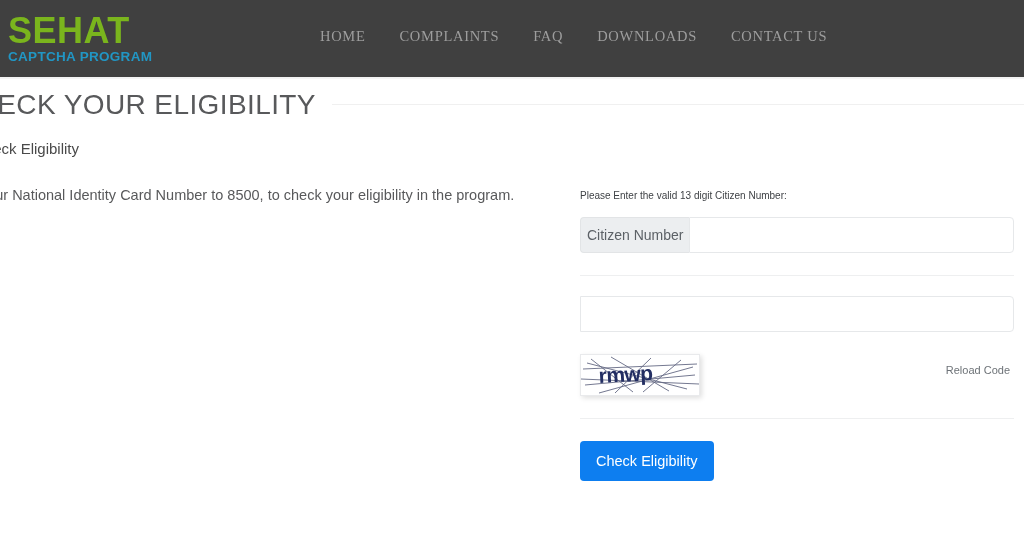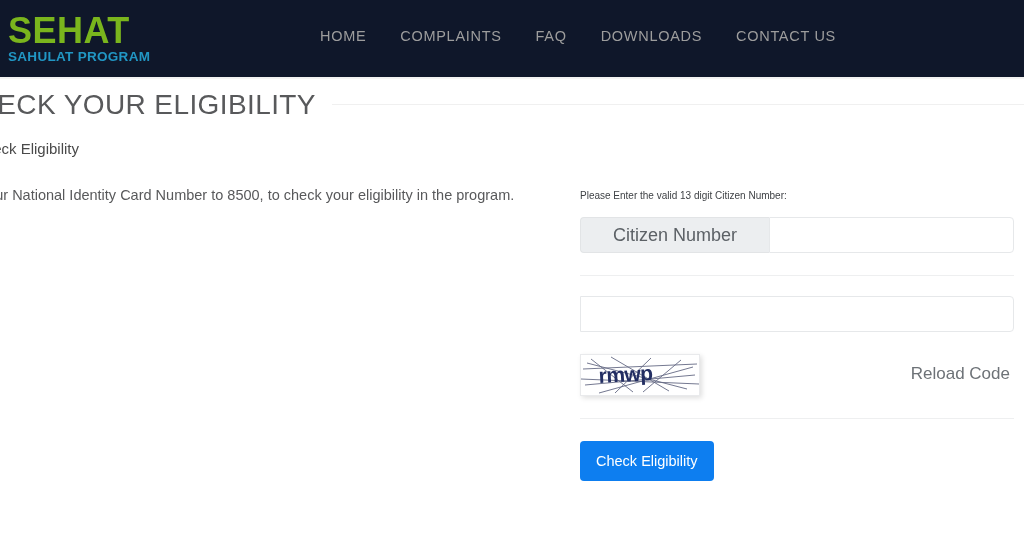--- a/index.html
+++ b/index.html
@@ -14,21 +14,21 @@
     overflow: hidden;
     position: relative;
   }
 
   
   .site-header {
     position: absolute;
     left: 0; top: 0;
     width: 1024px;
     height: 78px;
-    background: #0f172a;
+    background: #404040;
     border-bottom: 1px solid #f2f2f2;
     box-sizing: border-box;
   }
   .logo {
     position: absolute;
     left: 8px;
     top: 12px;
     width: 220px;
     text-decoration: none;
   }
@@ -55,21 +55,21 @@
   .main-nav {
     position: absolute;
     left: 320px;
     top: 28px;
     display: flex;
     align-items: center;
   }
   .nav-item {
     display: flex;
     align-items: flex-end;
-    font-family: Liberation Sans, sans-serif;
+    font-family: Liberation Serif, serif;
     font-size: 14.5px;
     letter-spacing: 0.7px;
     color: #9d9d9d;
     text-decoration: none;
     white-space: nowrap;
     margin-right: 34px;
     cursor: pointer;
   }
   .nav-item:last-child { margin-right: 0; }
   .caret {
@@ -155,27 +155,27 @@
   }
   .input-group {
     display: flex;
     align-items: stretch;
     height: 36px;
   }
   .input-addon {
     display: flex;
     align-items: center;
     justify-content: center;
-    padding: 0 32px;
+    padding: 0 6px;
     background: #eceef0;
     border: 1px solid #e2e4e6;
     border-right: none;
     border-radius: 4px 0 0 4px;
     font-family: "Liberation Sans", sans-serif;
-    font-size: 18px;
+    font-size: 14px;
     color: #5c6166;
     white-space: nowrap;
     box-sizing: border-box;
   }
   .text-input {
     flex: 1 1 auto;
     border: 1px solid #e6e8ea;
     border-radius: 0 4px 4px 0;
     background: #ffffff;
     font-family: "Liberation Sans", sans-serif;
@@ -206,21 +206,21 @@
     background: #ffffff;
     border: 1px solid #e9eaec;
     box-shadow: 2px 2px 5px rgba(0,0,0,0.13);
     position: relative;
     overflow: hidden;
     box-sizing: border-box;
   }
   .captcha-image svg { display: block; }
   .reload-link {
     font-family: "Liberation Sans", sans-serif;
-    font-size: 17px;
+    font-size: 11px;
     color: #6d7277;
     text-decoration: none;
     cursor: pointer;
     margin-top: 10px;
     margin-right: 4px;
     white-space: nowrap;
   }
 
   .submit-row { margin-top: 22px; }
   .submit-button {
@@ -236,21 +236,21 @@
     line-height: 16px;
   }
 </style>
 </head>
 <body>
 
 <div class="site-header">
 
   <a class="logo">
     <span class="logo-main">SEHAT</span>
-    <span class="logo-sub">SAHULAT PROGRAM</span>
+    <span class="logo-sub">CAPTCHA PROGRAM</span>
   </a>
 
   <nav class="main-nav">
 
     <a class="nav-item">
       <span>HOME</span>
     </a>
 
 
     <a class="nav-item">

